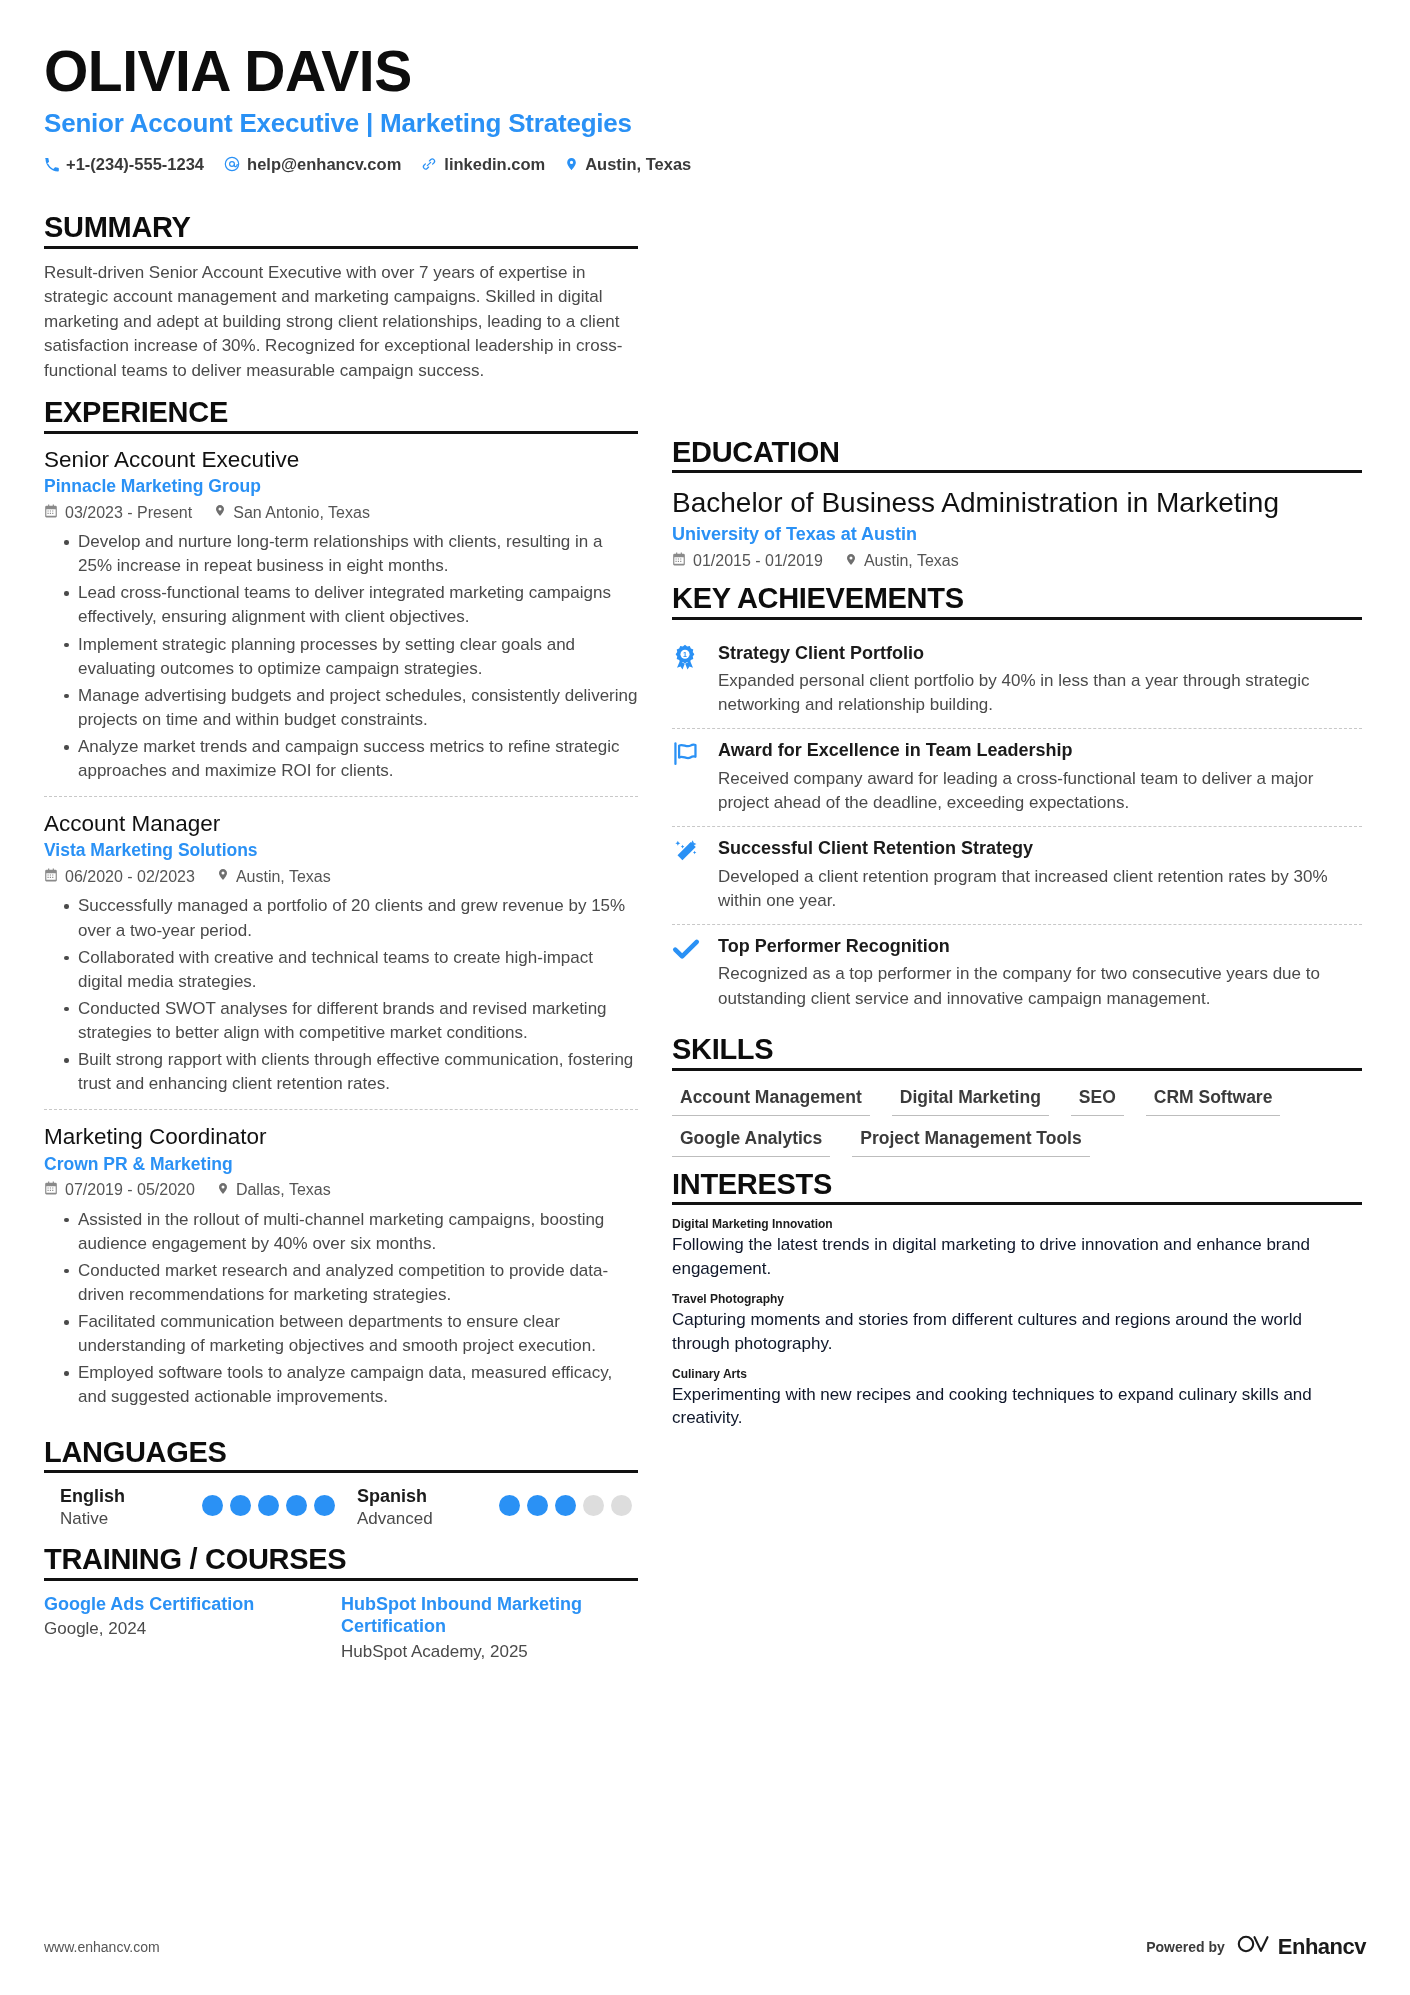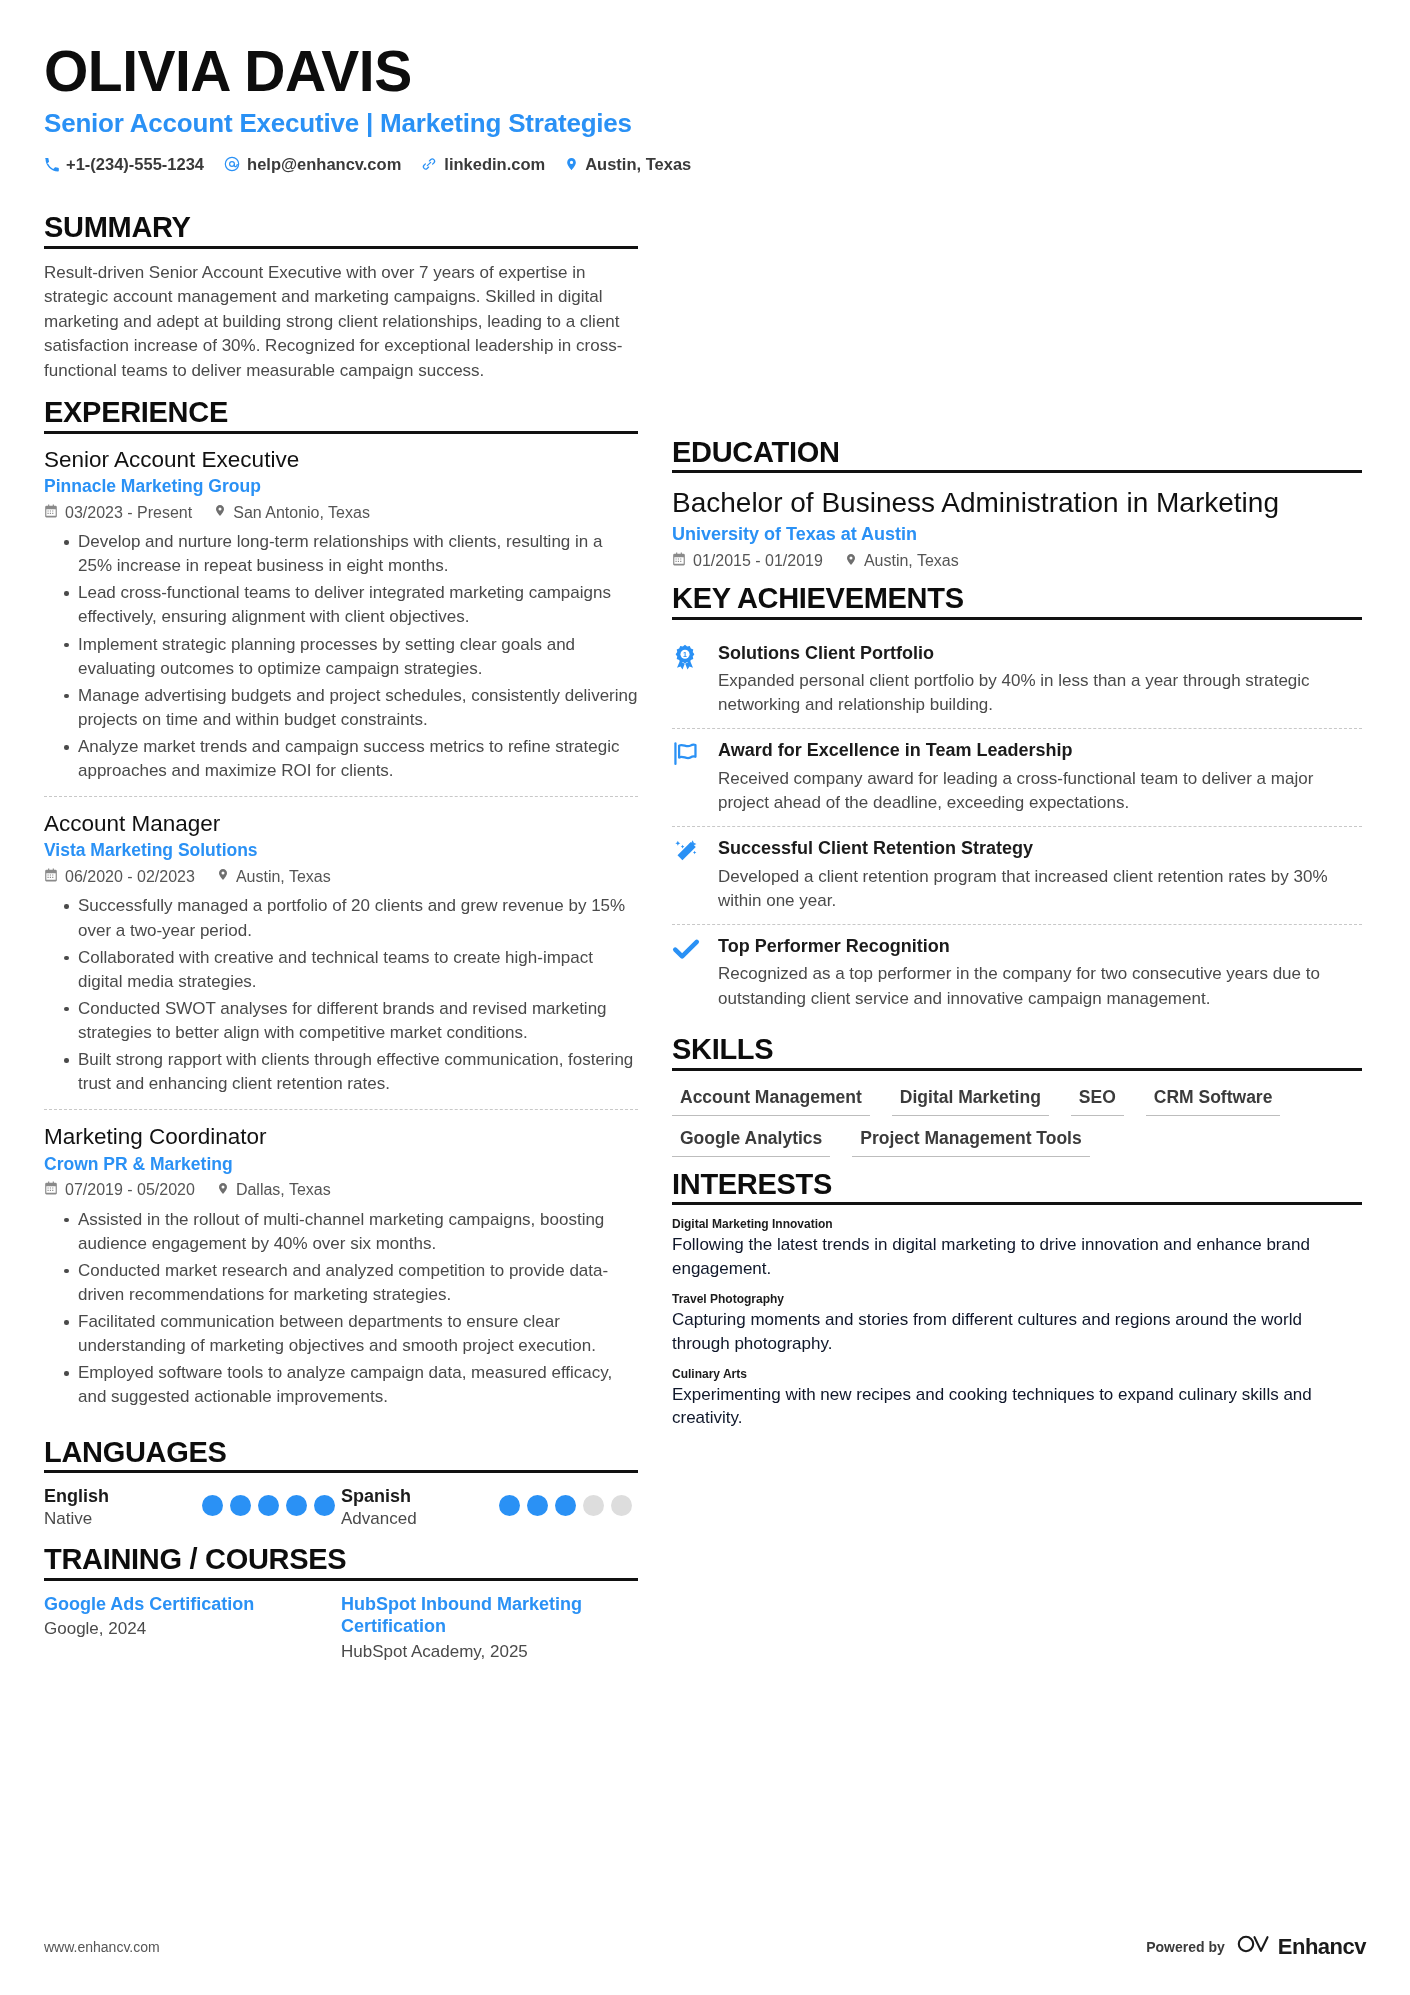--- a/index.html
+++ b/index.html
@@ -178,21 +178,21 @@
   }
   .interest-desc {
     font-size: 17px;
     line-height: 1.4;
     color: #0f172a;
   }
 
   
   .lang-grid { display: flex; gap: 0; margin-top: 6px; }
   .lang-col { width: 50%; display: flex; align-items: flex-start; }
-  .lang-names { flex: 1 1 auto; }
+  .lang-names { flex: 1 1 auto; margin-left: 16px; }
   .lang-name { font-size: 18px; font-weight: 700; color: #1b1b1b; line-height: 1.25; }
   .lang-level { font-size: 17px; color: #4a4a4a; line-height: 1.3; }
   .dots { display: flex; gap: 7px; align-items: center; padding-top: 10px; flex: 0 0 auto; padding-right: 6px; }
   .dot { width: 21px; height: 21px; border-radius: 50%; background: #dddddd; }
   .dot.on { background: #2a91f5; }
 
   
   .train-grid { display: flex; gap: 0; margin-top: 4px; }
   .train-col { width: 50%; padding-right: 24px; }
   .train-title { font-size: 18px; font-weight: 700; color: #2a91f5; line-height: 1.25; margin-bottom: 4px; }
@@ -447,21 +447,21 @@
         <div class="ach">
           <div class="ach-icon">
             <svg width="26" height="28" viewBox="0 0 24 26" fill="#2a91f5">
               <path d="M7.2 15.8L4.6 22l3.2-1 1.9 2.6 2.1-5.2zM16.8 15.8l2.6 6.2-3.2-1-1.9 2.6-2.1-5.2z"></path>
               <path d="M12 .8l2 1.5 2.4-.5 1 2.3 2.3 1-.5 2.4 1.5 2-1.5 2 .5 2.4-2.3 1-1 2.3-2.4-.5-2 1.5-2-1.5-2.4.5-1-2.3-2.3-1 .5-2.4-1.5-2 1.5-2-.5-2.4 2.3-1 1-2.3 2.4.5z"></path>
               <circle cx="12" cy="9.5" r="4.2" fill="#ffffff"></circle>
               <text x="12" y="12.4" font-size="6.5" font-weight="700" fill="#2a91f5" text-anchor="middle" font-family="Liberation Sans, sans-serif">1</text>
             </svg>
           </div>
           <div class="ach-body">
-            <div class="ach-title">Solutions Client Portfolio</div>
+            <div class="ach-title">Strategy Client Portfolio</div>
             <div class="ach-desc">Expanded personal client portfolio by 40% in less than a year through strategic networking and relationship building.</div>
           </div>
         </div>
 
         <div class="ach">
           <div class="ach-icon">
             <svg width="28" height="26" viewBox="0 0 26 24" fill="none" stroke="#2a91f5" stroke-width="2.1" stroke-linecap="round" stroke-linejoin="round">
               <path d="M3.2 2.2v19"></path>
               <path d="M6.6 4.2c3.6-2.2 6.9 2.2 10.5 0 1.8-1.1 3.5-1.1 4.7-.6v11c-1.2-.5-2.9-.5-4.7.6-3.6 2.2-6.9-2.2-10.5 0z"></path>
             </svg>

